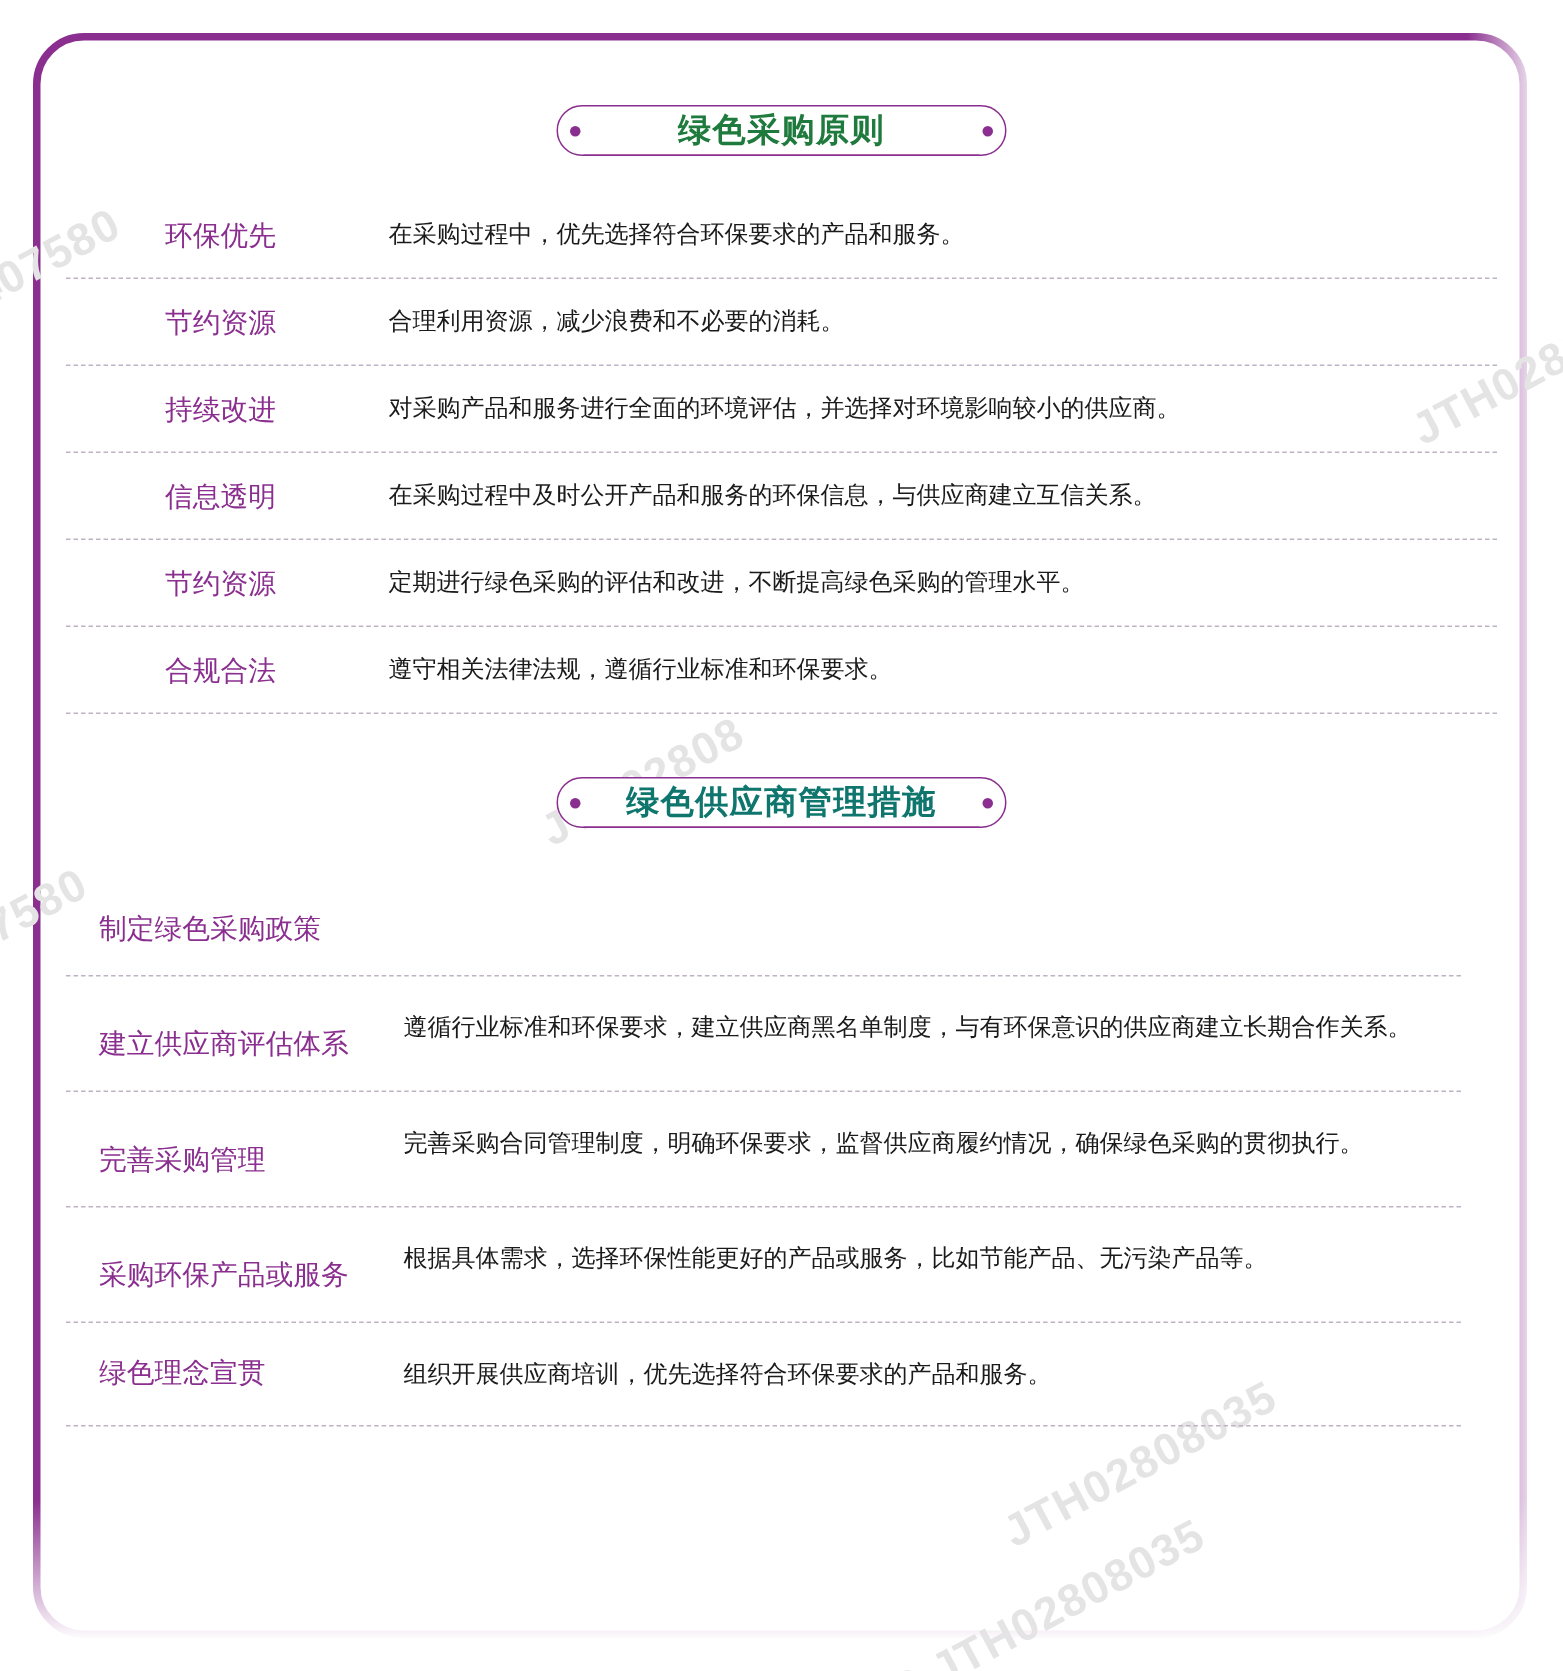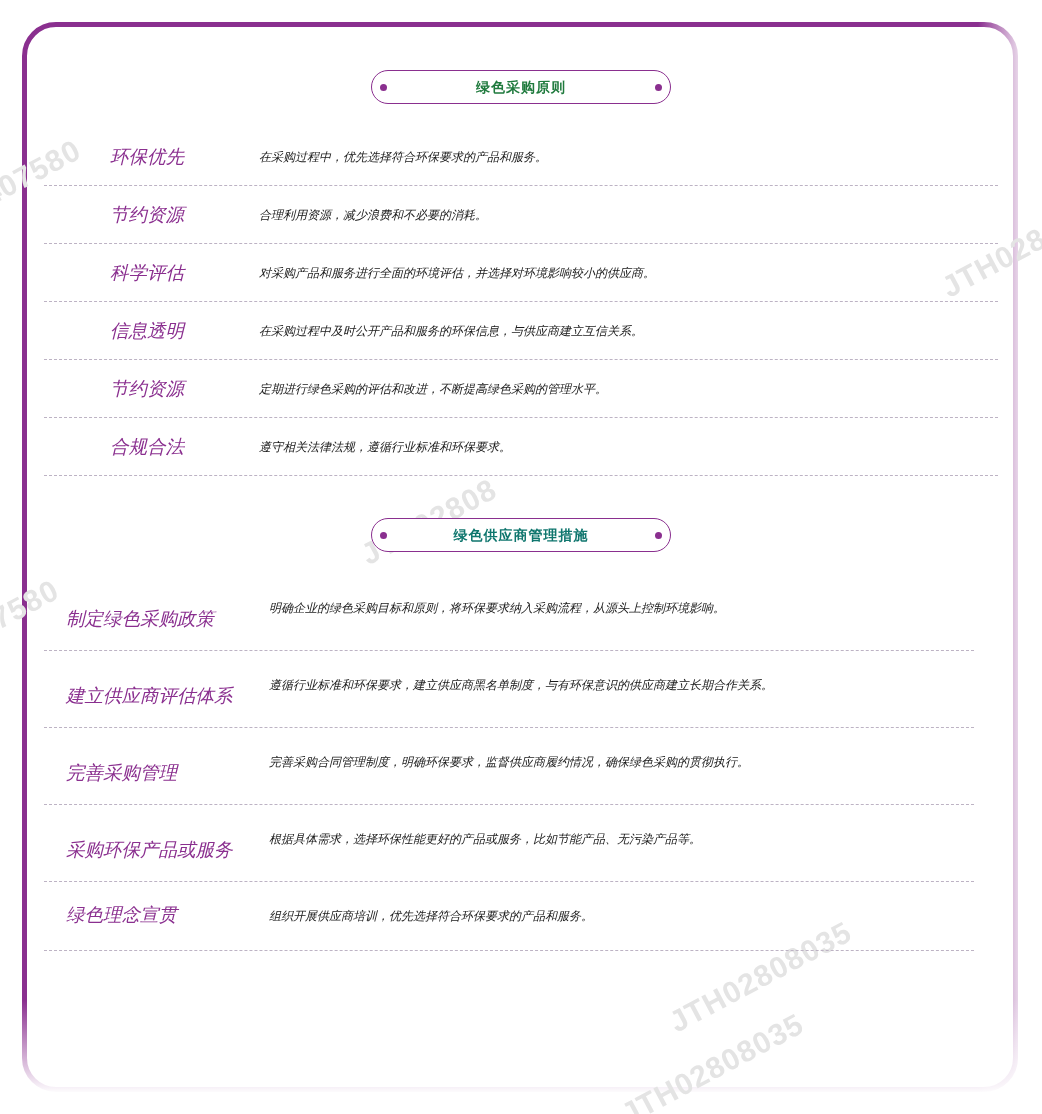--- a/index.html
+++ b/index.html
@@ -100,21 +100,21 @@
     background: #ffffff;
   }
   .banner-label {
     position: absolute;
     left: 0;
     top: 0;
     width: 100%;
     height: 34px;
     line-height: 34px;
     text-align: center;
-    font-size: 14px;
+    font-size: 22px;
     font-weight: bold;
     color: #1f7a3d;
     letter-spacing: 1px;
   }
   .banner-label.purple { color: #0f766e; }
   .banner-dot {
     position: absolute;
     top: 14px;
     width: 7px;
     height: 7px;
@@ -134,34 +134,33 @@
 
   
   .table {
     position: relative;
   }
   .row {
     display: flex;
     align-items: flex-start;
     border-bottom: 1.5px dashed #bdb3c4;
     box-sizing: border-box;
-    font-style: italic;
   }
   .row:first-child {
     border-top: none;
   }
   .row .term {
     color: #8a2f8f;
     font-size: 18.5px;
     flex: 0 0 auto;
     box-sizing: border-box;
   }
   .row .desc {
     color: #1a1a1a;
-    font-size: 12px;
+    font-size: 16px;
     flex: 1 1 auto;
     box-sizing: border-box;
   }
 
   
   .principles {
     margin: 24px 44px 0 44px;
   }
   .principles .row {
     min-height: 58px;
@@ -230,21 +229,21 @@
   <div class="table principles">
     <div class="row">
       <div class="term">环保优先</div>
       <div class="desc">在采购过程中，优先选择符合环保要求的产品和服务。</div>
     </div>
     <div class="row">
       <div class="term">节约资源</div>
       <div class="desc">合理利用资源，减少浪费和不必要的消耗。</div>
     </div>
     <div class="row">
-      <div class="term">科学评估</div>
+      <div class="term">持续改进</div>
       <div class="desc">对采购产品和服务进行全面的环境评估，并选择对环境影响较小的供应商。</div>
     </div>
     <div class="row">
       <div class="term">信息透明</div>
       <div class="desc">在采购过程中及时公开产品和服务的环保信息，与供应商建立互信关系。</div>
     </div>
     <div class="row">
       <div class="term">节约资源</div>
       <div class="desc">定期进行绿色采购的评估和改进，不断提高绿色采购的管理水平。</div>
     </div>
@@ -260,21 +259,20 @@
     <div class="banner-pill"></div>
     <div class="banner-dot left"></div>
     <div class="banner-dot right"></div>
     <div class="banner-label purple">绿色供应商管理措施</div>
     <div class="banner-underline"></div>
   </div>
 
   <div class="table measures">
     <div class="row tall">
       <div class="term">制定绿色采购政策</div>
-      <div class="desc">明确企业的绿色采购目标和原则，将环保要求纳入采购流程，从源头上控制环境影响。</div>
     </div>
     <div class="row tall">
       <div class="term">建立供应商评估体系</div>
       <div class="desc">遵循行业标准和环保要求，建立供应商黑名单制度，与有环保意识的供应商建立长期合作关系。</div>
     </div>
     <div class="row tall">
       <div class="term">完善采购管理</div>
       <div class="desc">完善采购合同管理制度，明确环保要求，监督供应商履约情况，确保绿色采购的贯彻执行。</div>
     </div>
     <div class="row tall">

